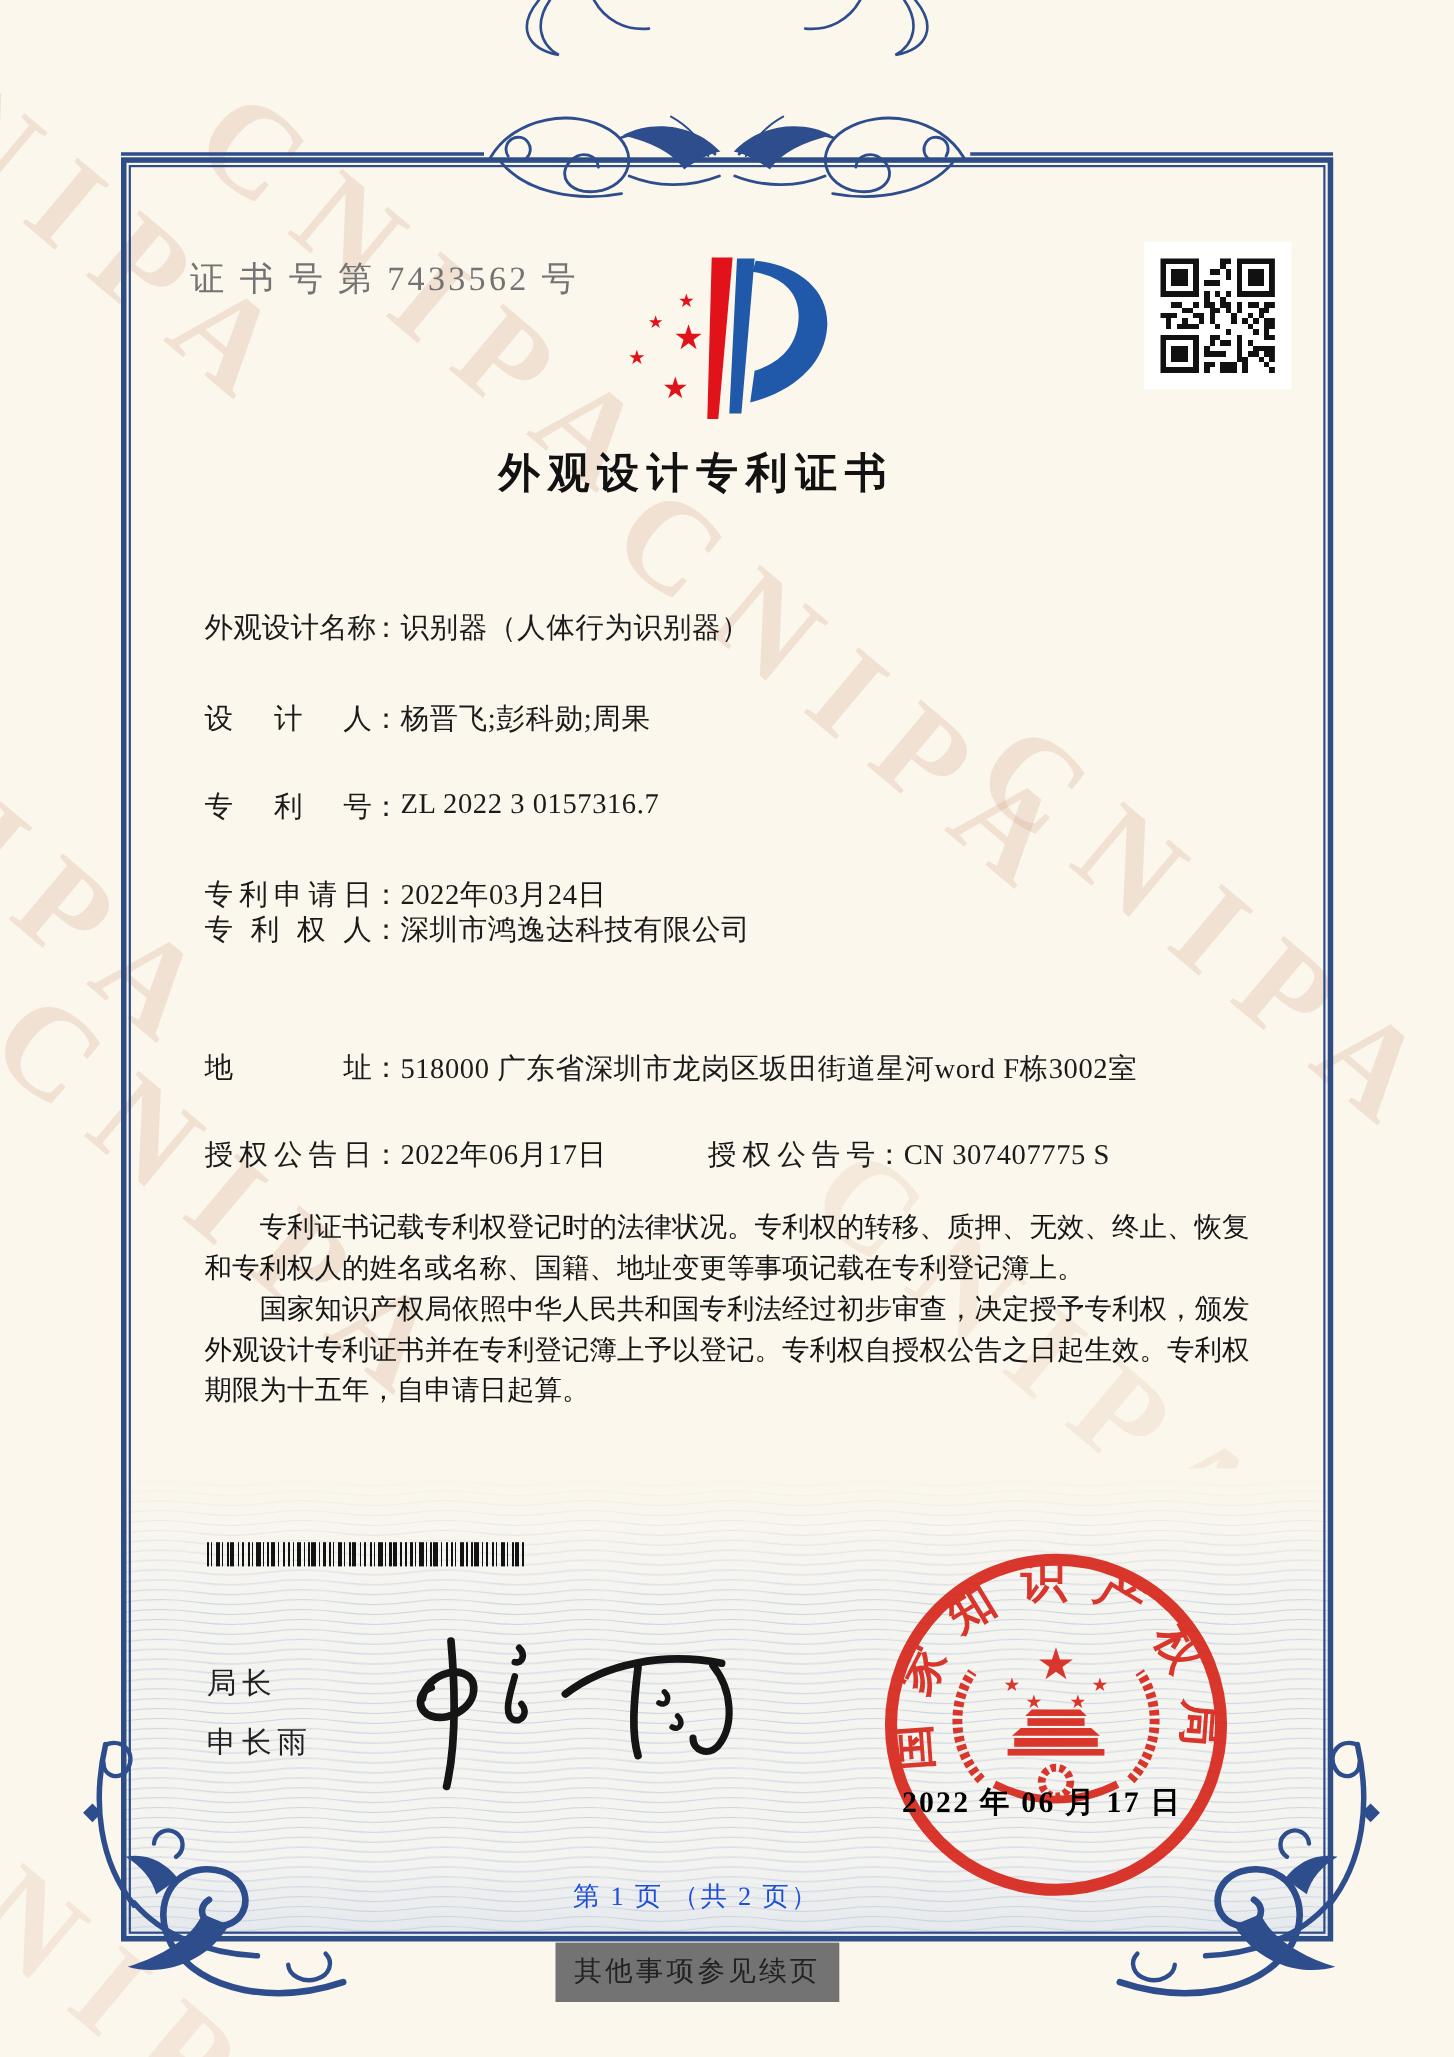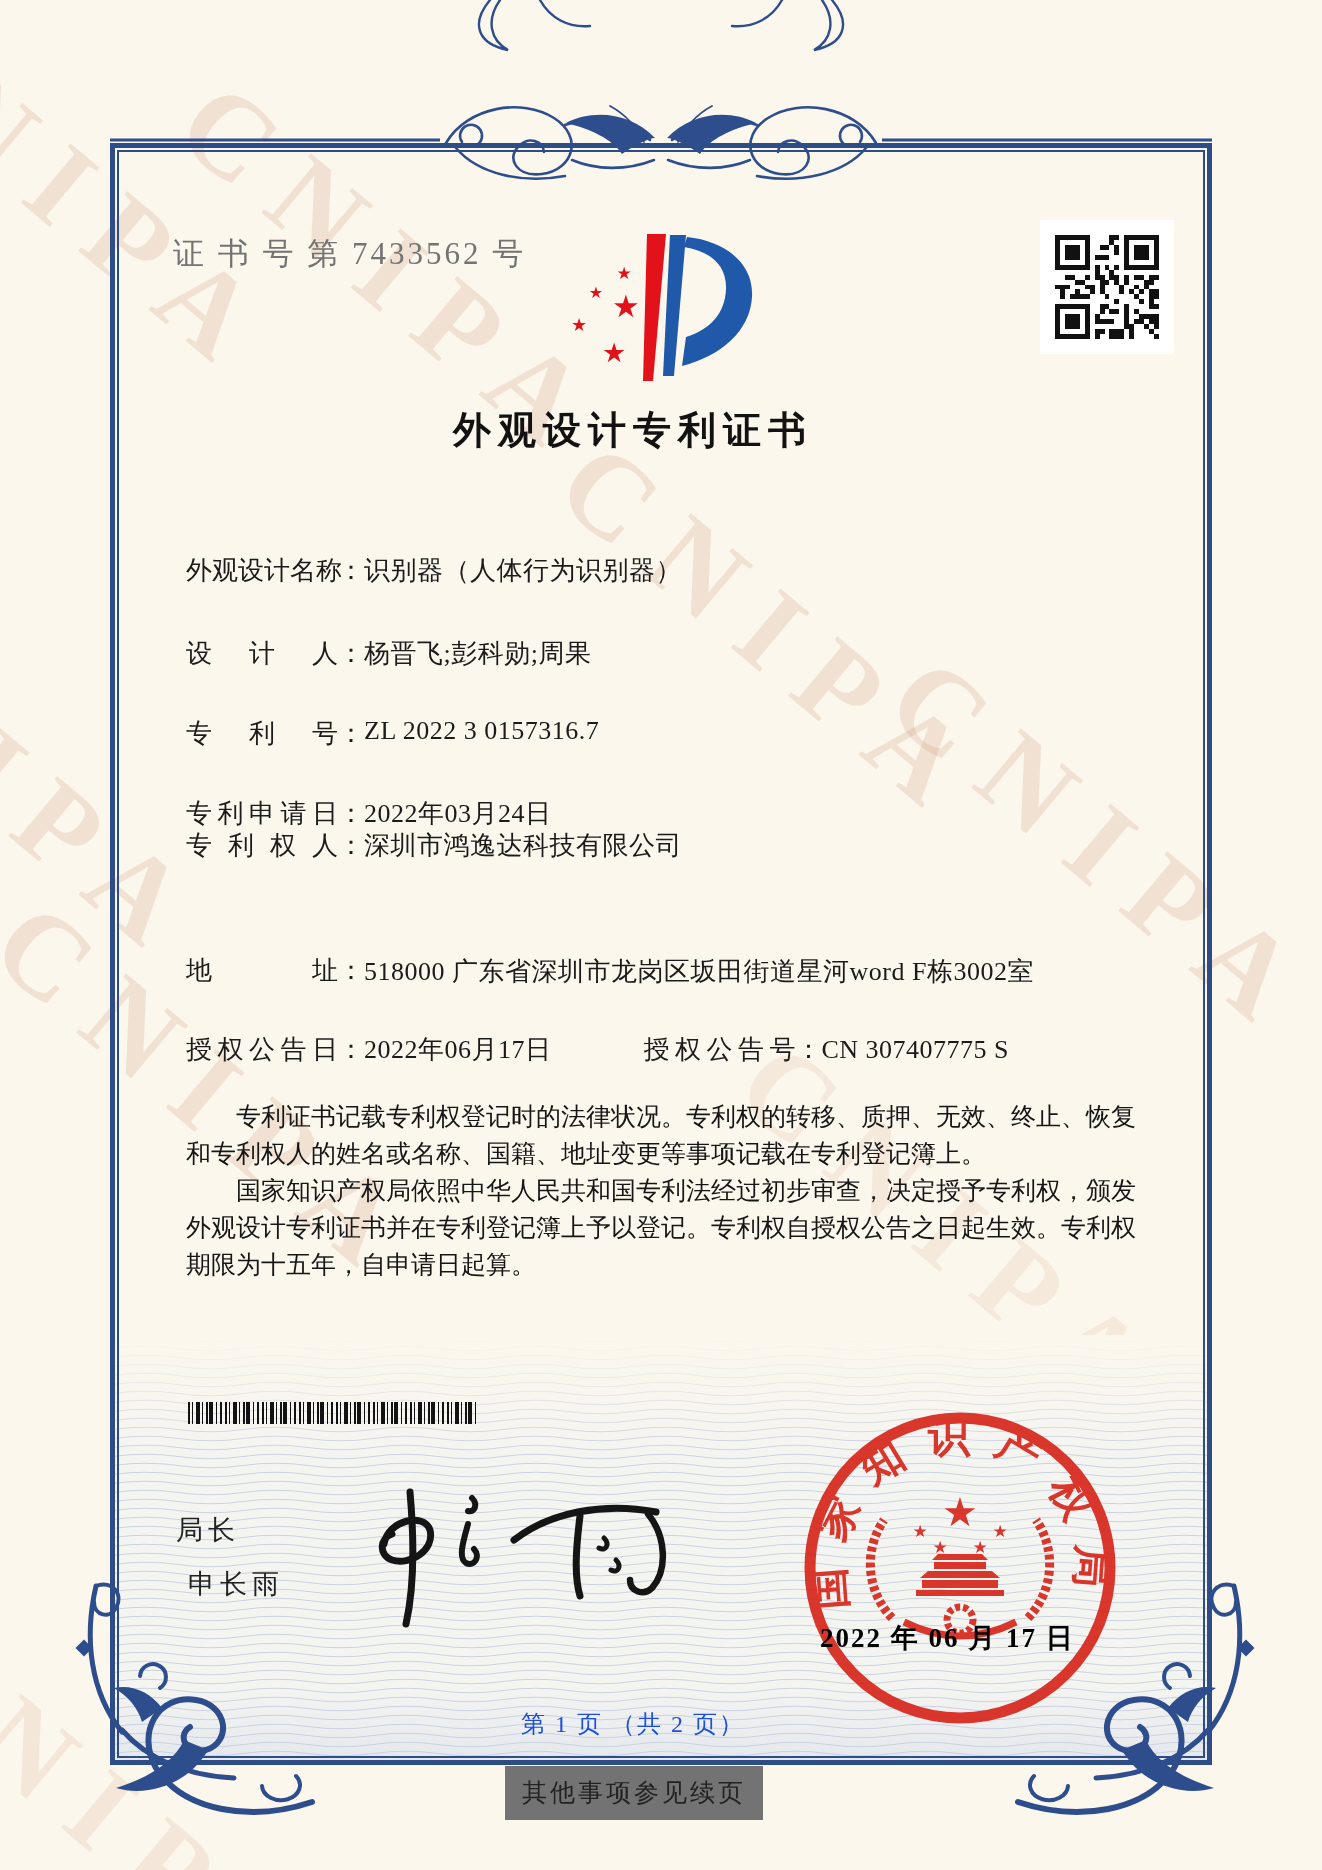--- a/index.html
+++ b/index.html
@@ -54,21 +54,21 @@
              color:#161616;z-index:5;}
   .body-text p{margin:0;text-indent:2em;}
 
   
   .barcode{position:absolute;left:188px;top:1402px;width:289px;height:22px;z-index:5;
     background:repeating-linear-gradient(90deg,
       #121212 0 2px,transparent 2px 4px,#121212 4px 5px,transparent 5px 8px,
       #121212 8px 12px,transparent 12px 14px,#121212 14px 15px,transparent 15px 18px,
       #121212 18px 20px,transparent 20px 21px,#121212 21px 25px,transparent 25px 28px,
       #121212 28px 29px,transparent 29px 32px,#121212 32px 34px,transparent 34px 37px);}
-  .director-label{position:absolute;left:176px;top:1512px;font-family:"Liberation Sans","DejaVu Sans",sans-serif;
+  .director-label{position:absolute;left:188px;top:1512px;font-family:"Liberation Sans","DejaVu Sans",sans-serif;
       font-size:27px;font-weight:500;letter-spacing:5px;color:#222;z-index:5;}
   .director-name{position:absolute;left:188px;top:1566px;font-family:"Liberation Sans","DejaVu Sans",sans-serif;
       font-size:27px;font-weight:500;letter-spacing:5px;color:#222;z-index:5;}
   .signature{position:absolute;left:368px;top:1468px;z-index:6;}
   .seal{position:absolute;left:798px;top:1406px;z-index:6;opacity:.93;}
   .seal-date{position:absolute;left:820px;top:1620px;font-size:27px;letter-spacing:2px;color:#000;z-index:7;font-weight:bold;}
   .page-no{position:absolute;left:113px;top:1708px;width:1040px;text-align:center;font-size:24px;
       letter-spacing:2px;color:#1d4ed8;z-index:5;}
   .cont-note{position:absolute;left:505px;top:1766px;width:258px;height:54px;background:#737373;
       text-align:center;line-height:54px;font-size:25px;letter-spacing:3px;color:#222;z-index:6;}

